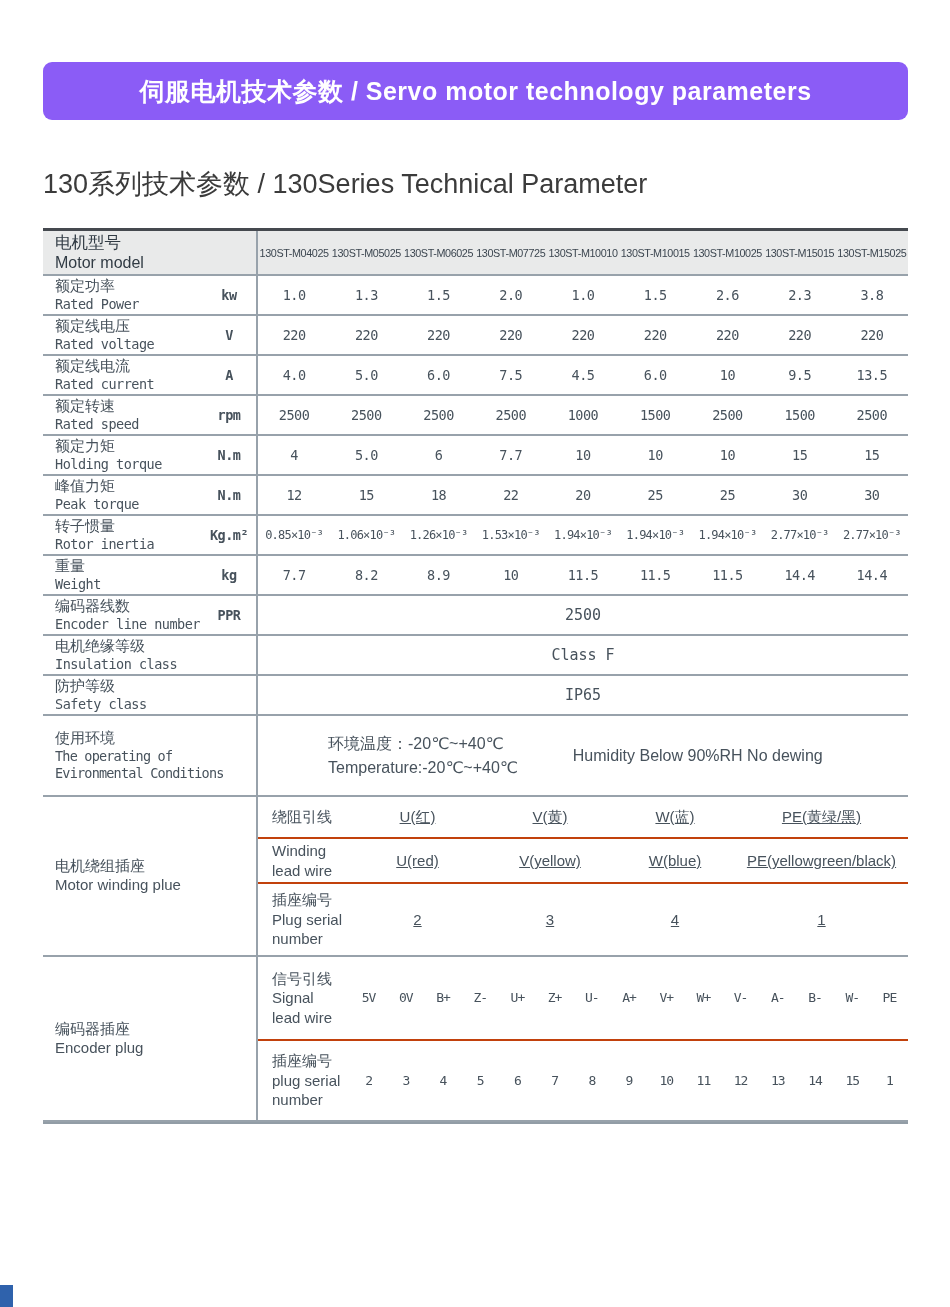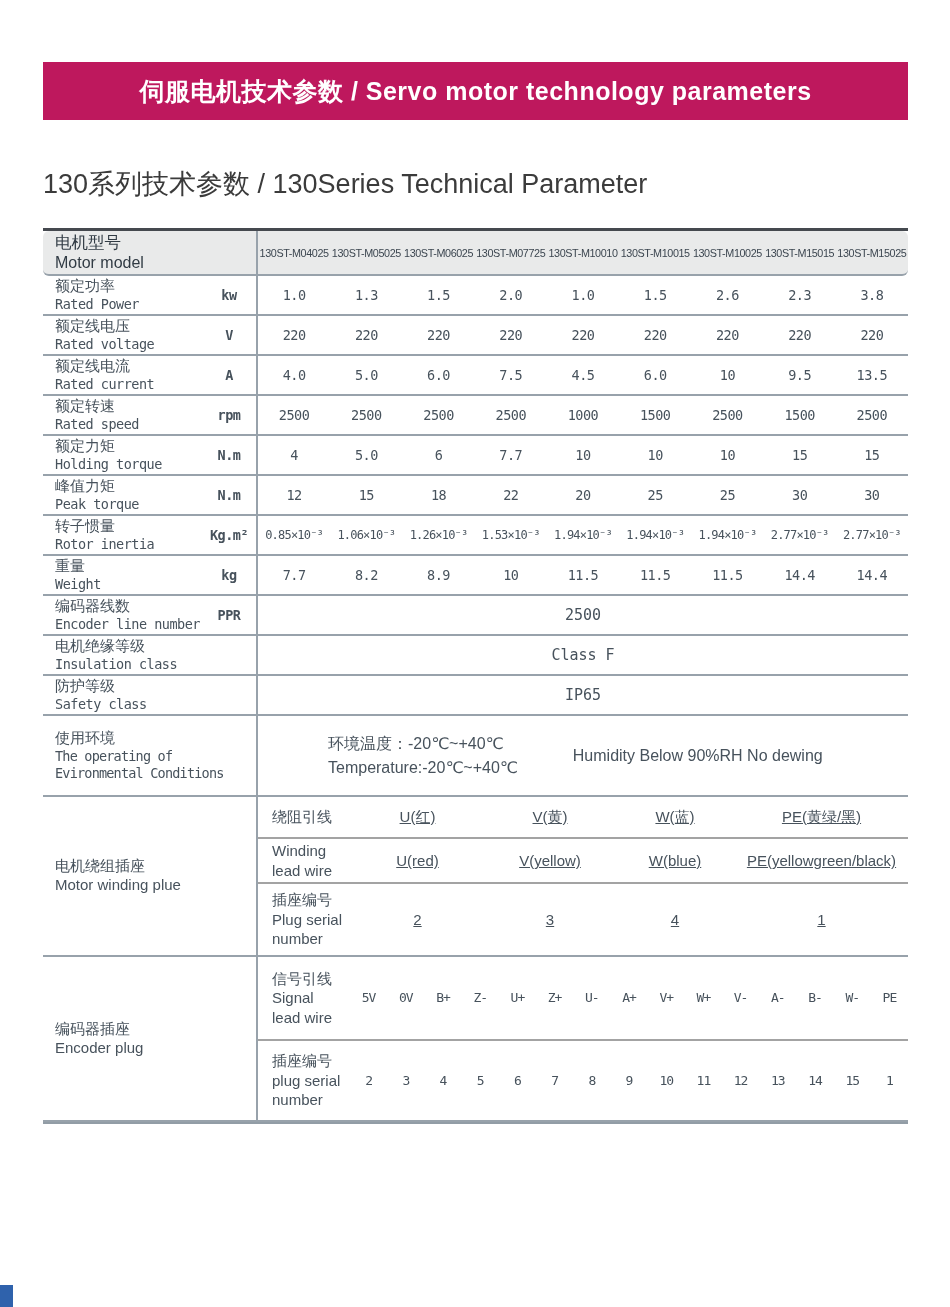--- a/index.html
+++ b/index.html
@@ -23,21 +23,21 @@
   
   .lab{width:215px;min-width:215px;box-sizing:border-box;border-right:2px solid #98a2ab;
        display:flex;align-items:center;padding-left:12px;}
   .lab .names{flex:1;line-height:1.25;}
   .lab .zh{font-size:15px;}
   .lab .en{font-size:13.5px;font-family:"DejaVu Sans Mono","Liberation Mono",monospace;letter-spacing:-0.5px;}
   .lab .unit{width:54px;text-align:center;font-family:"DejaVu Sans Mono","Liberation Mono",monospace;
              font-size:13.5px;letter-spacing:-0.5px;font-weight:bold;}
 
   
-  .hdr{height:45px;background:#e9eaea;border-radius:6px;}
+  .hdr{height:45px;background:#e9eaea;}
   .hdr .lab .zh{font-size:16.5px;color:#313b44;}
   .hdr .lab .en{font-size:16px;font-family:"Liberation Sans",sans-serif;color:#313b44;letter-spacing:0;}
   .models{flex:1;display:flex;align-items:center;}
   .models .cell{flex:1;text-align:center;font-size:10.8px;letter-spacing:-0.4px;color:#3c4650;}
 
   
   .prow{height:40px;}
   .vals{flex:1;display:flex;align-items:center;}
   .vals .cell{flex:1;text-align:center;font-family:"DejaVu Sans Mono","Liberation Mono",monospace;
               font-size:13.5px;letter-spacing:-0.5px;}
@@ -54,21 +54,21 @@
   .envblock{line-height:1.5;font-size:16px;}
   .envblock .t-zh{font-size:16px;}
   .envblock .t-en{font-size:16px;}
   .envblock.left{margin-left:70px;}
   .envblock.right{margin-left:55px;}
 
   
   .sec{display:flex;box-sizing:border-box;border-bottom:2px solid #98a2ab;}
   .sec .lab{align-items:center;}
   .secright{flex:1;display:flex;flex-direction:column;}
-  .subrow{display:flex;align-items:center;box-sizing:border-box;border-bottom:2px solid #a3a3a3;}
+  .subrow{display:flex;align-items:center;box-sizing:border-box;border-bottom:2px solid #c2410c;}
   .subrow:last-child{border-bottom:none;}
   .sublab{width:92px;min-width:92px;padding-left:14px;box-sizing:border-box;line-height:1.3;}
   .sublab .zh{font-size:15px;}
   .sublab .en{font-size:15px;}
 
   .winding{height:160px;}
   .w1{height:43px;}
   .w2{height:45px;}
   .w3{height:72px;}
   .wcells{flex:1;display:flex;align-items:center;}
@@ -86,21 +86,21 @@
                 font-size:13px;letter-spacing:-1px;}
 
   
   .corner{position:absolute;left:0;bottom:0;width:13px;height:22px;}
 </style>
 </head>
 <body>
 
 <div class="page">
 
-  <div class="banner" style="background: #be185d;">
+  <div class="banner" style="background: #8b5cf6; border-radius: 9px;">
     <span>伺服电机技术参数 / Servo motor technology parameters</span>
   </div>
 
   <div class="section-title">130系列技术参数 / 130Series Technical Parameter</div>
 
   <div class="tbl">
 
     <div class="row hdr">
       <div class="lab">
         <div class="names">

